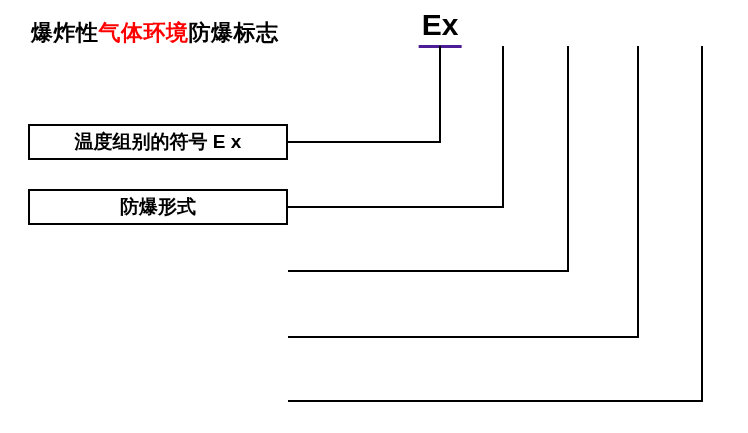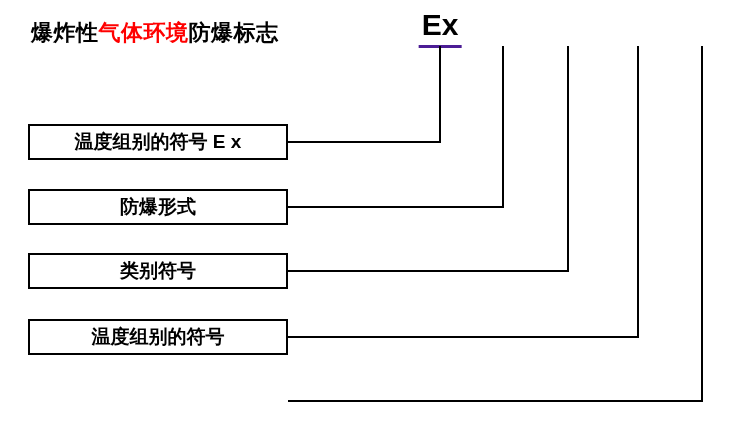--- a/index.html
+++ b/index.html
@@ -85,20 +85,14 @@
   <div class="hline" style="top:270px; width:281px"></div>
   <div class="hline" style="top:336px; width:351px"></div>
   <div class="hline" style="top:400px; width:415px"></div>
 
   <div class="lbox" style="top:124px">
     <span>温度组别的符号 E x</span>
   </div>
   <div class="lbox" style="top:189px">
     <span>防爆形式</span>
   </div>
-  <div class="lbox" style="top:253px">
-    <span>类别符号</span>
-  </div>
-  <div class="lbox" style="top:319px">
-    <span>温度组别的符号</span>
-  </div>
 
 </div>
 
 </body></html>

